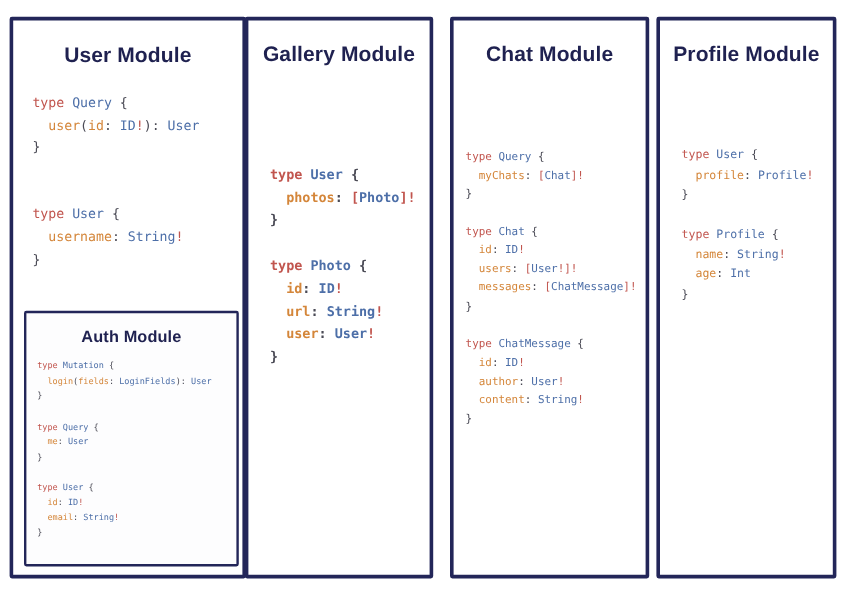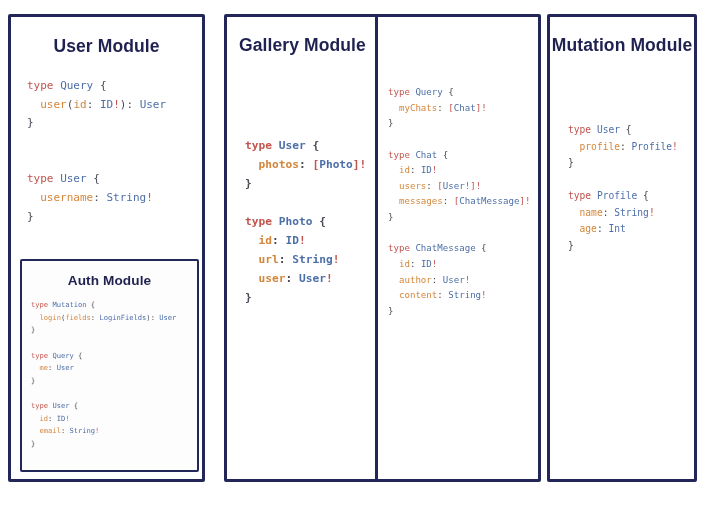--- a/index.html
+++ b/index.html
@@ -92,21 +92,21 @@
     margin-top: 12px;
   }
   #code-auth {
     margin: 11px 0 16px 9px;
     font-size: 7.1px;
     line-height: 1.78;
   }
 
   
   #panel-gallery {
-    left: 224px;
+    left: 204px;
     top: 14px;
     width: 157px;
     height: 468px;
   }
   #code-gallery {
     margin: 80px 0 0 18px;
     font-size: 11.2px;
     line-height: 1.70;
     font-weight: bold;
   }
@@ -177,39 +177,40 @@
 <span class="p">}</span>
 
 <span class="k">type</span> <span class="t">Photo</span> <span class="p">{</span>
   <span class="f">id</span><span class="p">:</span> <span class="t">ID</span><span class="b">!</span>
   <span class="f">url</span><span class="p">:</span> <span class="t">String</span><span class="b">!</span>
   <span class="f">user</span><span class="p">:</span> <span class="t">User</span><span class="b">!</span>
 <span class="p">}</span></pre>
   </div>
 
   <div class="panel" id="panel-chat">
+    <div class="panel-title">Chat Module</div>
     <pre class="code" id="code-chat"><span class="k">type</span> <span class="t">Query</span> <span class="p">{</span>
   <span class="f">myChats</span><span class="p">:</span> <span class="b">[</span><span class="t">Chat</span><span class="b">]</span><span class="b">!</span>
 <span class="p">}</span>
 
 <span class="k">type</span> <span class="t">Chat</span> <span class="p">{</span>
   <span class="f">id</span><span class="p">:</span> <span class="t">ID</span><span class="b">!</span>
   <span class="f">users</span><span class="p">:</span> <span class="b">[</span><span class="t">User</span><span class="b">!</span><span class="b">]</span><span class="b">!</span>
   <span class="f">messages</span><span class="p">:</span> <span class="b">[</span><span class="t">ChatMessage</span><span class="b">]</span><span class="b">!</span>
 <span class="p">}</span>
 
 <span class="k">type</span> <span class="t">ChatMessage</span> <span class="p">{</span>
   <span class="f">id</span><span class="p">:</span> <span class="t">ID</span><span class="b">!</span>
   <span class="f">author</span><span class="p">:</span> <span class="t">User</span><span class="b">!</span>
   <span class="f">content</span><span class="p">:</span> <span class="t">String</span><span class="b">!</span>
 <span class="p">}</span></pre>
   </div>
 
   <div class="panel" id="panel-profile">
-    <div class="panel-title">Mutation Module</div>
+    <div class="panel-title">Profile Module</div>
     <pre class="code" id="code-profile"><span class="k">type</span> <span class="t">User</span> <span class="p">{</span>
   <span class="f">profile</span><span class="p">:</span> <span class="t">Profile</span><span class="b">!</span>
 <span class="p">}</span>
 
 <span class="k">type</span> <span class="t">Profile</span> <span class="p">{</span>
   <span class="f">name</span><span class="p">:</span> <span class="t">String</span><span class="b">!</span>
   <span class="f">age</span><span class="p">:</span> <span class="t">Int</span>
 <span class="p">}</span></pre>
   </div>
 

